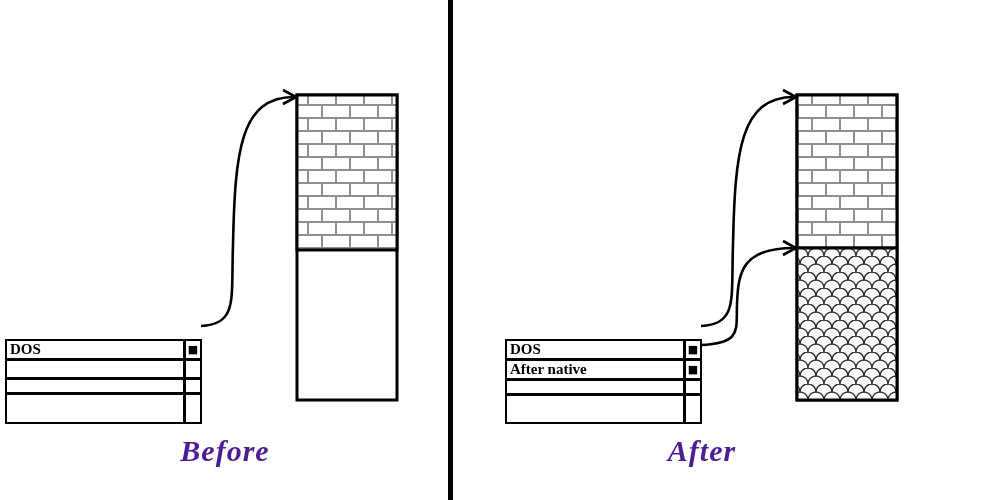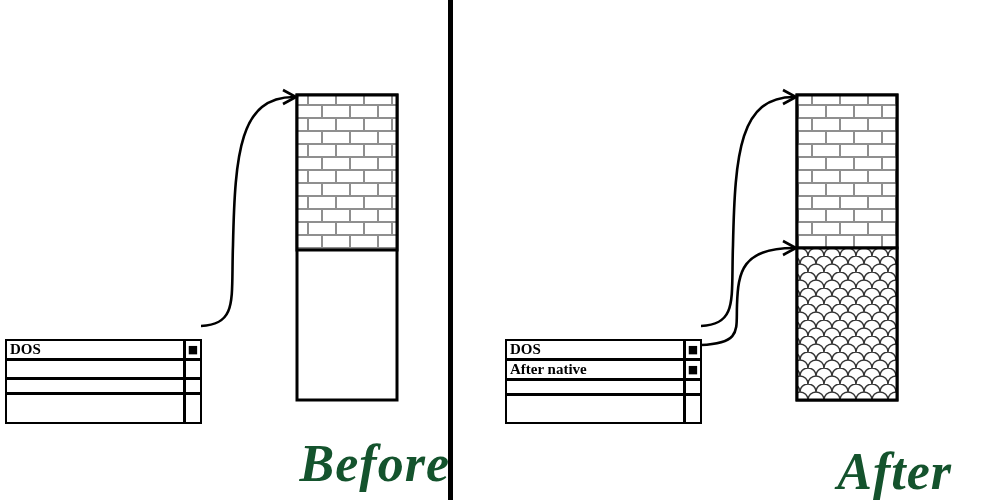--- a/index.html
+++ b/index.html
@@ -34,26 +34,26 @@
     font-weight: bold; font-size: 15px; padding-left: 3px;
     white-space: nowrap; overflow: hidden;
   }
   .pmark {
     flex: 0 0 17px; border-left: 3px solid #000;
     display: flex; align-items: center; justify-content: center;
     font-family: "DejaVu Sans", sans-serif; font-size: 11px; line-height: 1; color: #000;
   }
 
   .title {
-    position: absolute; top: 434px; text-align: right;
-    font-style: italic; font-weight: bold; font-size: 52px; color: #14532d;
+    position: absolute; top: 434px; text-align: center;
+    font-style: italic; font-weight: bold; font-size: 30px; color: #4c1d95;
     letter-spacing: 1px;
   }
   .title.before { left: 0; width: 450px; }
-  .title.after  { left: 452px; width: 500px; margin-top: 8px; }
+  .title.after  { left: 452px; width: 500px; }
 </style>
 </head>
 <body>
 
 <div class="stage">
 
   <svg class="art" width="1000" height="500" viewBox="0 0 1000 500">
     <defs>
       <pattern id="bricks" width="28" height="26" patternUnits="userSpaceOnUse">
         <rect width="28" height="26" fill="#ffffff"></rect>

